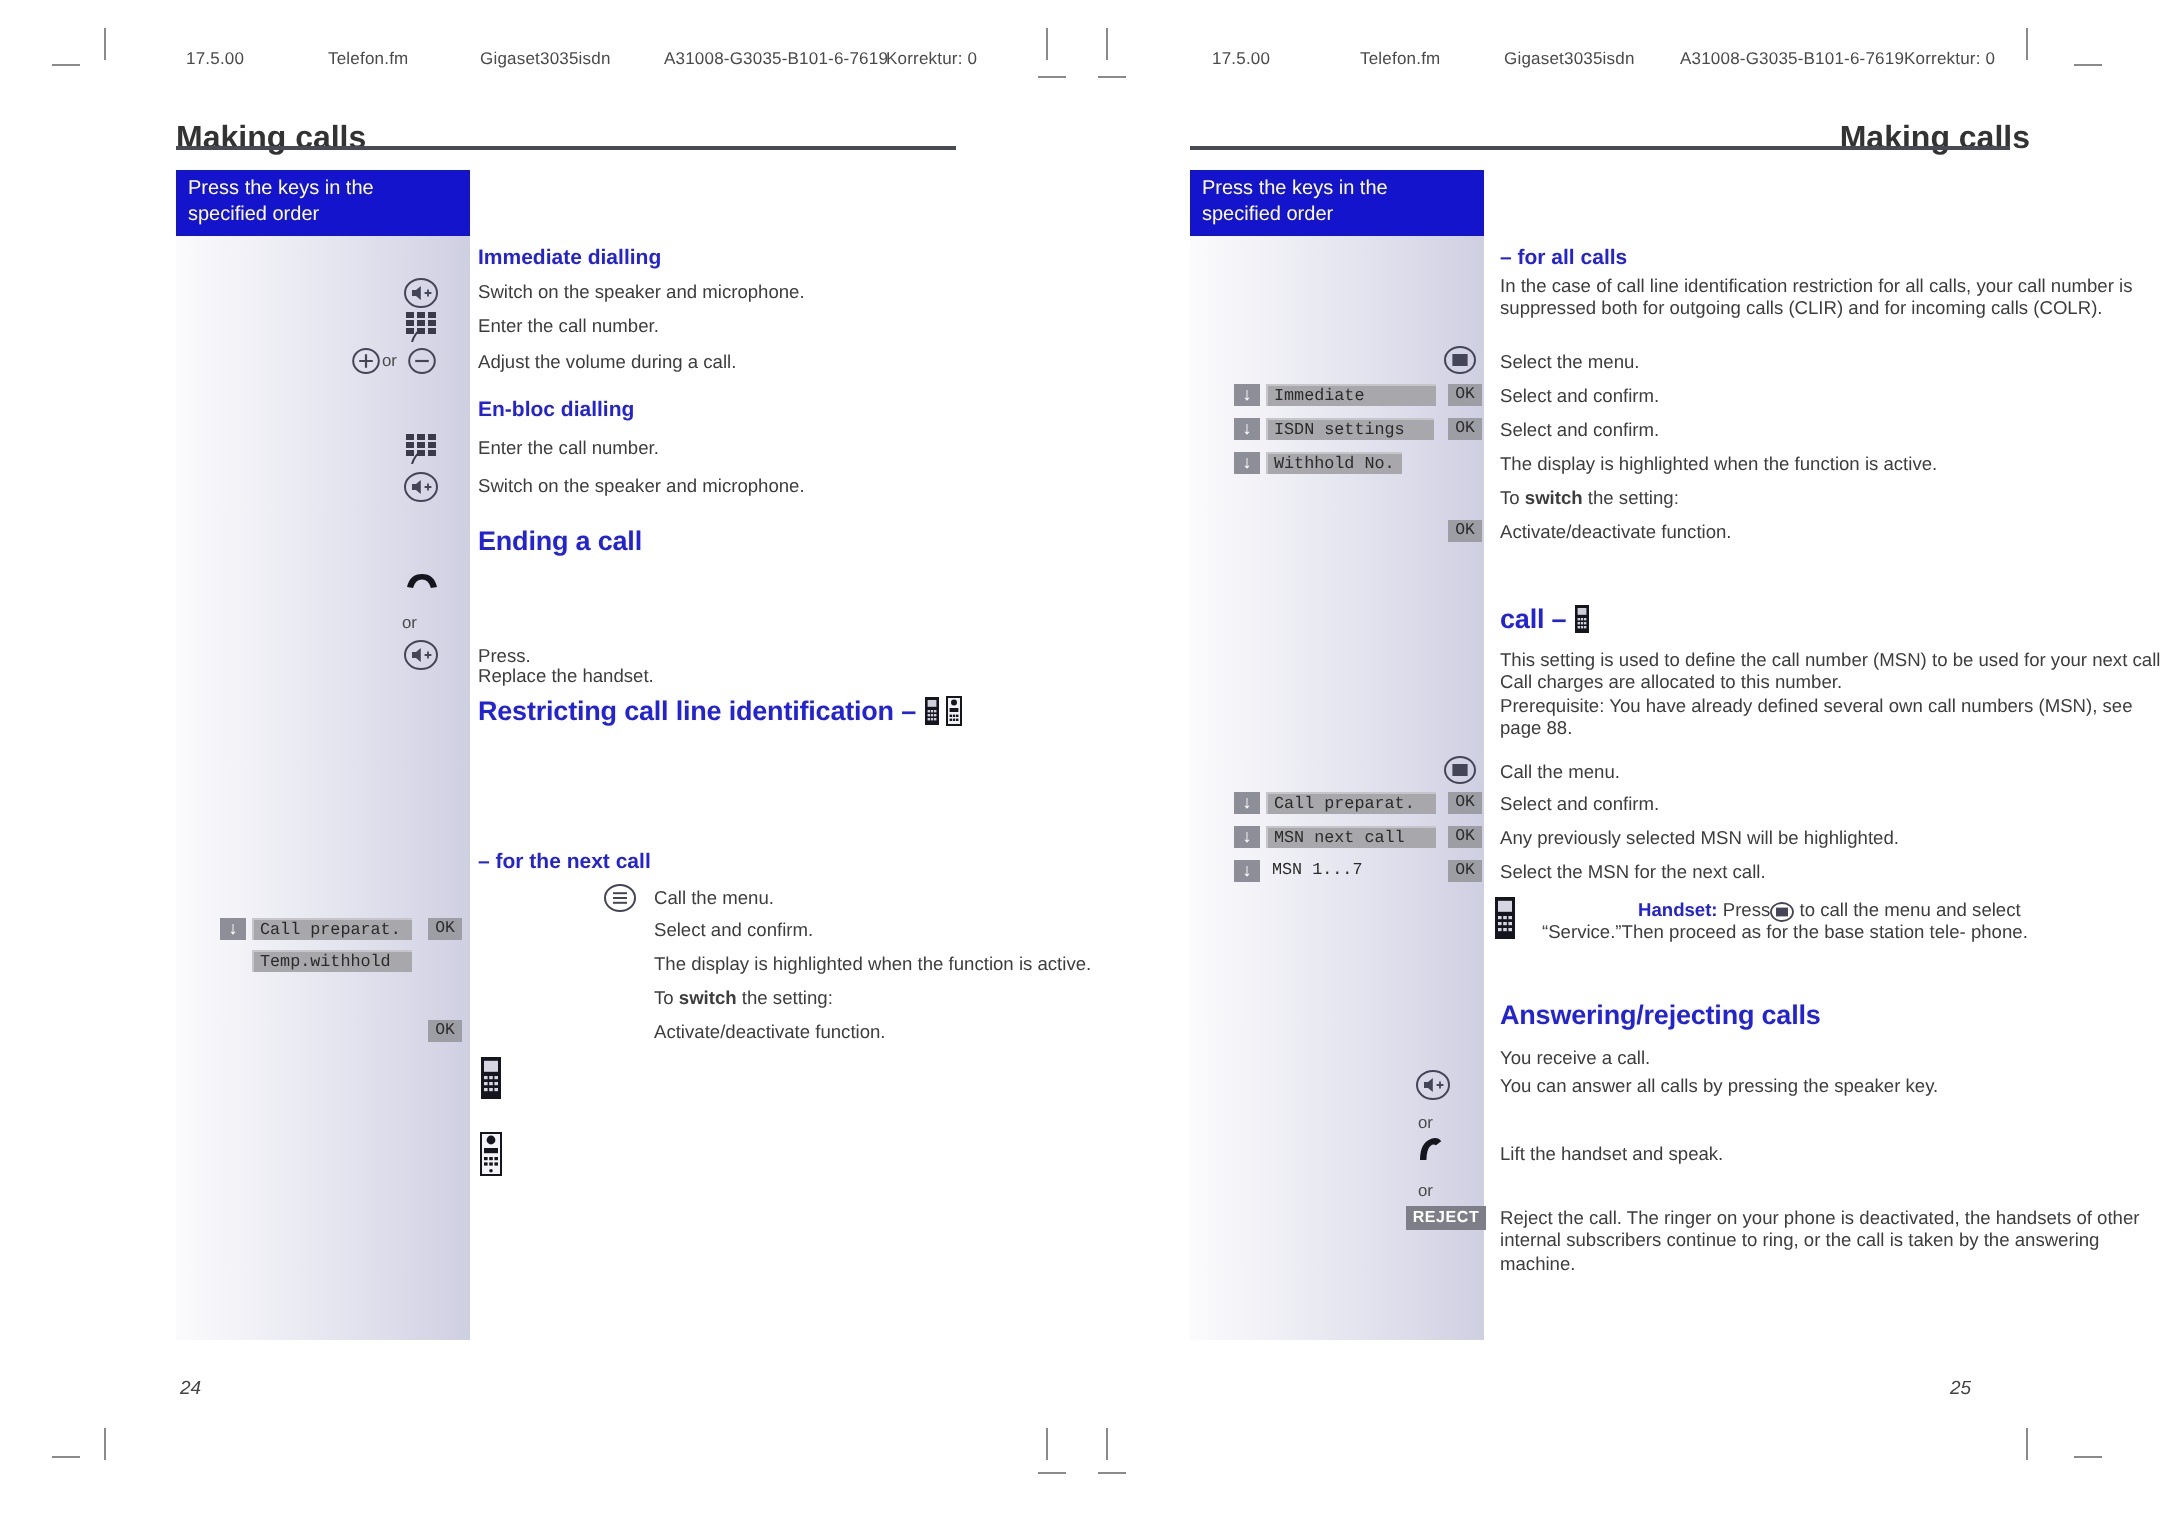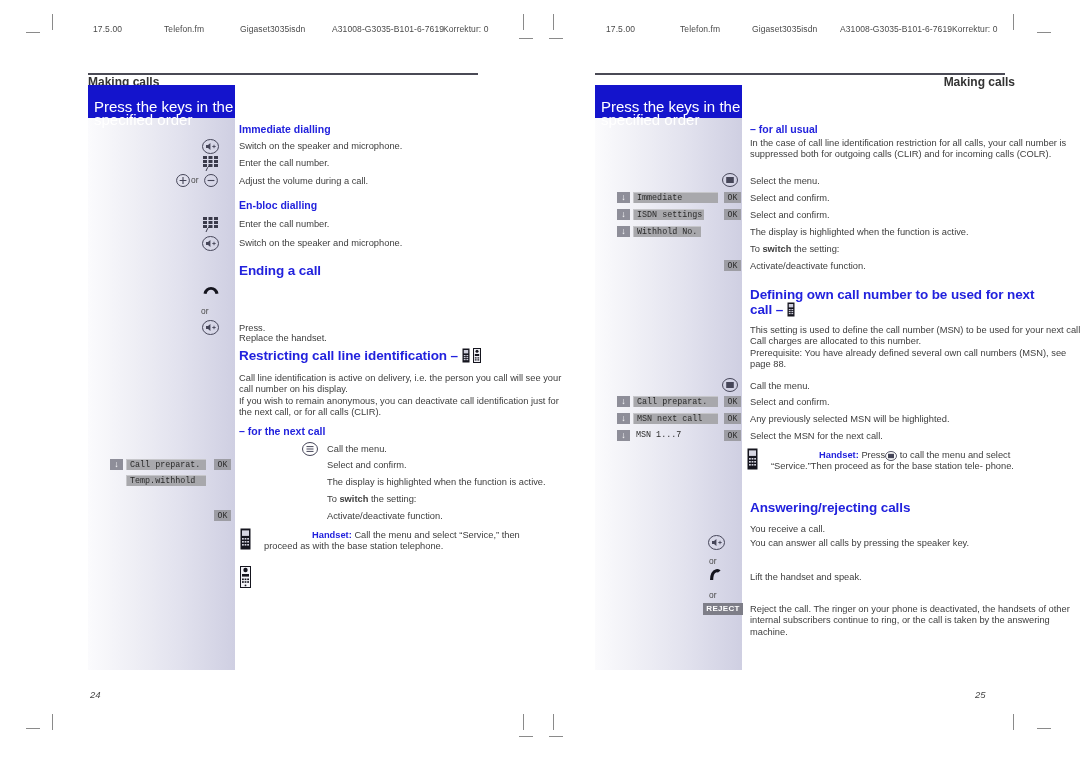--- a/index.html
+++ b/index.html
@@ -33,22 +33,22 @@
     white-space: nowrap;
   }
 
   
   .half { position: absolute; top: 0; width: 500px; height: 763px; }
   .half.left  { left: 88px; }
   .half.right { left: 595px; }
 
   .runhead {
     position: absolute;
-    top: 75px;
-    font-size: 12px;
+    top: 61px;
+    font-size: 16px;
     font-weight: bold;
     color: #333;
   }
   .runhead.l { left: 0; }
   .runhead.r { right: 0; }
   .rule {
     position: absolute;
     top: 73px; left: 0;
     height: 1.6px;
     background: #4a4a55;
@@ -64,23 +64,23 @@
     height: 585px;
     background: linear-gradient(to right, #fbfbfd 0%, #f0f0f6 28%, #e2e2ee 62%, #cfcfe2 100%);
   }
   .keycol .bluebar {
     position: absolute;
     top: 0; left: 0;
     width: 147px;
     height: 33px;
     background: #1414cc;
     color: #ffffff;
-    font-size: 15px;
+    font-size: 10px;
     line-height: 12.5px;
-    padding: 16px 0 0 6px;
+    padding: 4px 0 0 6px;
     box-sizing: border-box;
   }
 
   h2.sec {
     color: #2222dd;
     font-size: 13.5px;
     font-weight: bold;
     margin: 0;
     line-height: 15px;
     letter-spacing: -0.1px;
@@ -342,22 +342,20 @@
               <rect x="3.4" y="9.3" width="1.2" height="1.2"></rect>
               <rect x="5" y="9.3" width="1.2" height="1.2"></rect>
           <rect x="1.8" y="11.3" width="1.2" height="1.2"></rect>
               <rect x="3.4" y="11.3" width="1.2" height="1.2"></rect>
               <rect x="5" y="11.3" width="1.2" height="1.2"></rect>
             </g>
         </svg>
       </span>
     </h2>
 
-    <p class="body" style="position:absolute; left:151px; top:373px; width:330px; white-space:pre-line;">Call line identification is active on delivery, i.e. the person you call will see your call number on his display.
-If you wish to remain anonymous, you can deactivate call identification just for the next call, or for all calls (CLIR).</p>
 
     <h3 class="sub" style="position:absolute; left:151px; top:425px;">– for the next call</h3>
 
     <div class="ico" style="left:214px; top:442px;">
       <svg width="16" height="14" viewBox="0 0 16 14">
         <ellipse cx="8" cy="7" rx="7.5" ry="6.5" fill="none" stroke="#454558" stroke-width="1"></ellipse>
         <g stroke="#454558" stroke-width="1">
             <path d="M4.5 4.6 h7"></path>
             <path d="M4.5 7 h7"></path>
             <path d="M4.5 9.4 h7"></path>
@@ -391,24 +389,20 @@
             <rect x="7.2" y="10" width="1.8" height="1.6"></rect>
           <rect x="2" y="13" width="1.8" height="1.6"></rect>
             <rect x="4.6" y="13" width="1.8" height="1.6"></rect>
             <rect x="7.2" y="13" width="1.8" height="1.6"></rect>
           <rect x="2" y="16" width="1.8" height="1.6"></rect>
             <rect x="4.6" y="16" width="1.8" height="1.6"></rect>
             <rect x="7.2" y="16" width="1.8" height="1.6"></rect>
         </g>
       </svg>
     </div>
-    <p class="body" style="position:absolute; left:176px; top:530px; width:288px;">
-      <span class="blue">Handset:</span>
-      <span>Call the menu and select “Service,” then proceed as with the base station telephone.</span>
-    </p>
 
     <div class="ico" style="left:152px; top:566px;">
       <svg width="11" height="22" viewBox="0 0 11 22">
         <rect x="0.5" y="0.5" width="10" height="21" fill="#f4f4f8" stroke="#15151e" stroke-width="1"></rect>
         <circle cx="5.5" cy="4" r="2.2" fill="#15151e"></circle>
         <rect x="2" y="8" width="7" height="2.6" fill="#15151e"></rect>
         <g fill="#15151e">
           <rect x="2" y="12.5" width="1.8" height="1.6"></rect>
             <rect x="4.6" y="12.5" width="1.8" height="1.6"></rect>
             <rect x="7.2" y="12.5" width="1.8" height="1.6"></rect>
@@ -427,55 +421,55 @@
     <div class="runhead r" style="right:80px;">Making calls</div>
     <div class="rule r" style="width:410px;"></div>
 
     <div class="keycol" style="left:0;">
       <div class="bluebar">
         <span>Press the keys in the</span><br>
         <span>specified order</span>
       </div>
     </div>
 
-    <h3 class="sub" style="position:absolute; left:155px; top:123px;">– for all usual</h3>
+    <h3 class="sub" style="position:absolute; left:155px; top:123px;">– for all calls</h3>
 
     <p class="body" style="position:absolute; left:155px; top:138px; width:335px;">In the case of call line identification restriction for all calls, your call number is suppressed both for outgoing calls (CLIR) and for incoming calls (COLR).</p>
 
     <div class="ico" style="left:127px; top:173px;">
       <svg width="16" height="14" viewBox="0 0 16 14">
         <ellipse cx="8" cy="7" rx="7.5" ry="6.5" fill="none" stroke="#454558" stroke-width="1"></ellipse>
         <rect x="4.2" y="4" width="7.6" height="6" fill="#454558"></rect>
       </svg>
     </div>
     <div class="row" style="left:155px; top:176px;text-align:right;">Select the menu.</div>
 
     <div class="downarrow" style="left:22px; top:192px;">↓</div>
     <div class="lcd" style="left:38px; top:192px; width:85px;">Immediate</div>
     <div class="okkey" style="left:129px; top:192px;">OK</div>
     <div class="row" style="left:155px; top:193px;">Select and confirm.</div>
 
     <div class="downarrow" style="left:22px; top:209px;">↓</div>
-    <div class="lcd" style="left:38px; top:209px; width:71px;">ISDN settings</div>
+    <div class="lcd" style="left:38px; top:209px; width:84px;">ISDN settings</div>
     <div class="okkey" style="left:129px; top:209px;">OK</div>
     <div class="row" style="left:155px; top:210px;">Select and confirm.</div>
 
     <div class="downarrow" style="left:22px; top:226px;">↓</div>
     <div class="lcd" style="left:38px; top:226px; width:68px;">Withhold No.</div>
     <div class="row" style="left:155px; top:227px;">The display is highlighted when the function is active.</div>
 
     <div class="row" style="left:155px; top:244px;">
       <span>To </span><b>switch</b><span> the setting:</span>
     </div>
 
     <div class="okkey" style="left:129px; top:260px;">OK</div>
     <div class="row" style="left:155px; top:261px;">Activate/deactivate function.</div>
 
     <h2 class="sec" style="position:absolute; left:155px; top:287px; width:340px;">
-      <span>Defining own call number to be used for next</span><br>
+      <br>
       <span>call –</span>
       <span class="inlineico">
         <svg width="8" height="15" viewBox="0 0 8 15">
           <rect x="0.5" y="0.5" width="7" height="14" fill="#15151e"></rect>
           <rect x="1.8" y="2" width="4.4" height="3.4" fill="#cfcfdc"></rect>
           <g fill="#cfcfdc">
               <rect x="1.8" y="7" width="1.2" height="1.2"></rect>
               <rect x="3.4" y="7" width="1.2" height="1.2"></rect>
               <rect x="5" y="7" width="1.2" height="1.2"></rect>
           <rect x="1.8" y="9" width="1.2" height="1.2"></rect>

